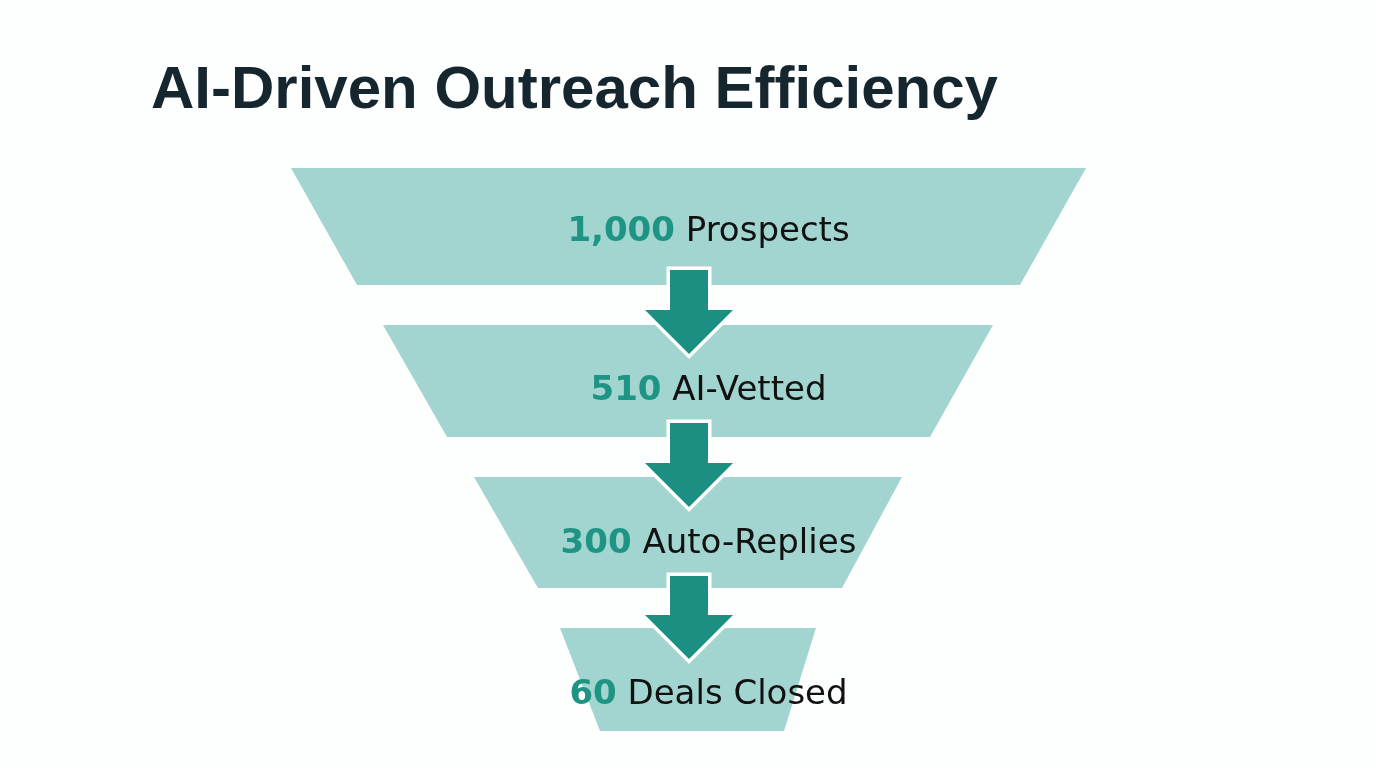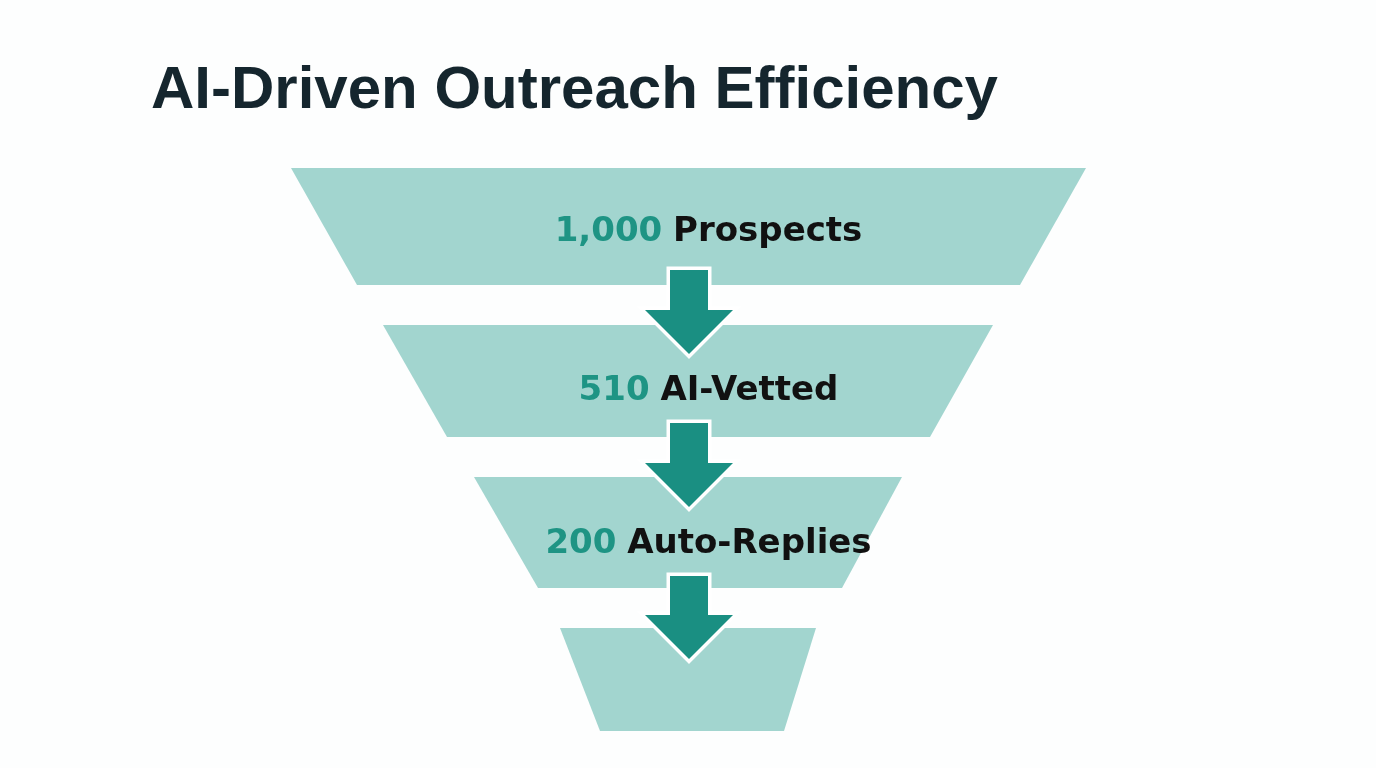--- a/index.html
+++ b/index.html
@@ -45,21 +45,21 @@
       color: #111111;
       white-space: nowrap;
     }
     .stage-label .num {
       color: #1e9484;
       font-weight: 700;
       margin-left: 41px;
     }
     .stage-label .txt {
       color: #111111;
-      font-weight: 700;
+      font-weight: 400;
     }
   </style>
 </head>
 <body>
 
 <div class="canvas">
 
   <div class="title">AI-Driven Outreach Efficiency</div>
 
   <svg class="funnel" width="1376" height="768" viewBox="0 0 1376 768">
@@ -86,18 +86,22 @@
     <span class="num">1,000</span>
     <span class="txt">Prospects</span>
   </div>
 
   <div class="stage-label" style="top:368px;">
     <span class="num">510</span>
     <span class="txt">AI-Vetted</span>
   </div>
 
   <div class="stage-label" style="top:521px;">
-    <span class="num">200</span>
+    <span class="num">300</span>
     <span class="txt">Auto-Replies</span>
   </div>
 
+  <div class="stage-label" style="top:672px;">
+    <span class="num">60</span>
+    <span class="txt">Deals Closed</span>
+  </div>
 
 </div>
 
 </body></html>

